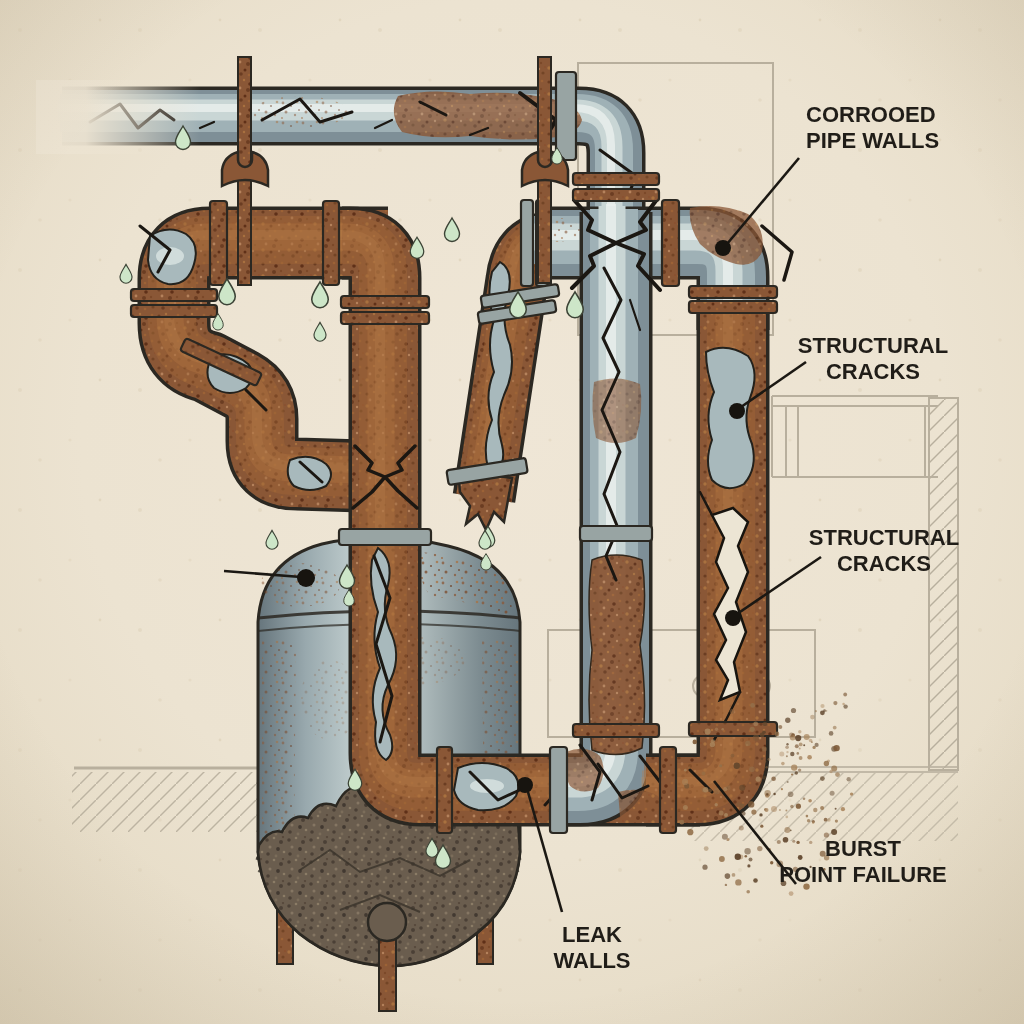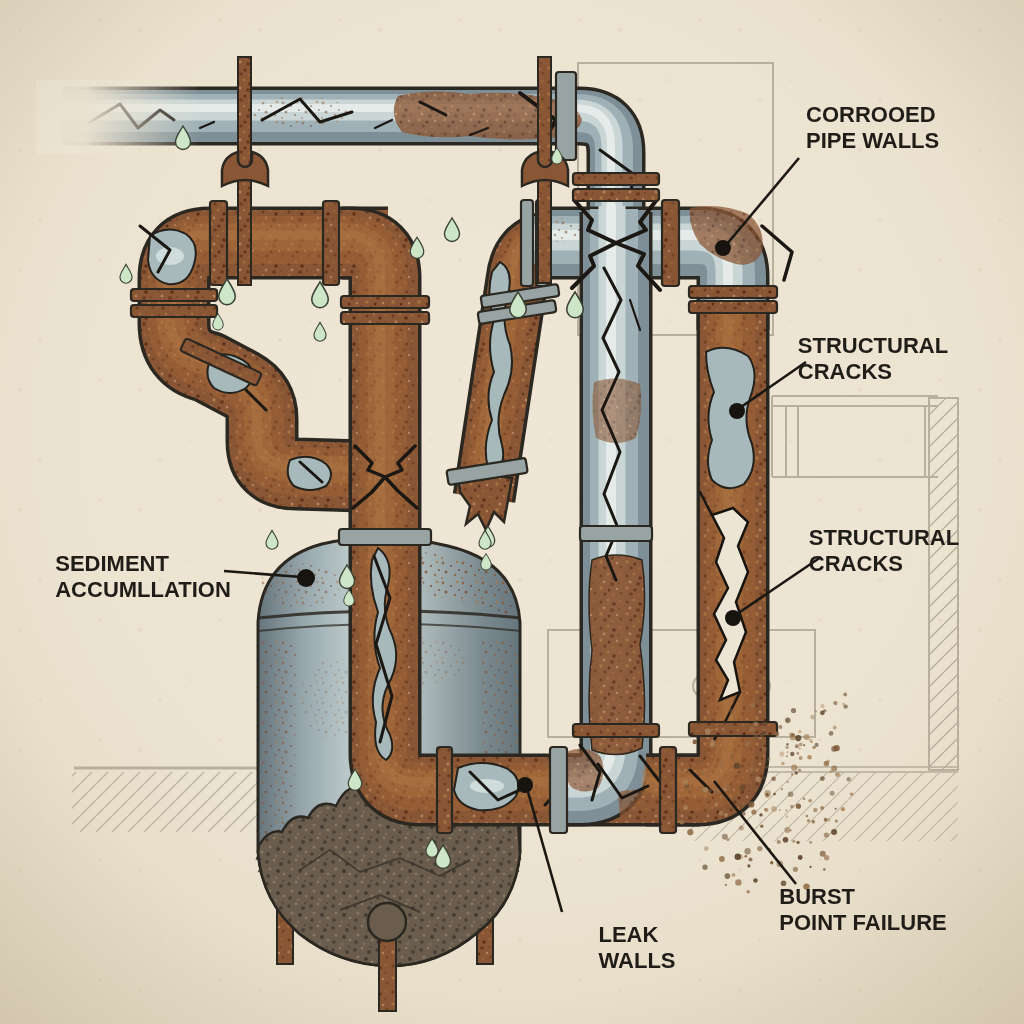--- a/index.html
+++ b/index.html
@@ -25,27 +25,27 @@
   .crack{fill:none;stroke:#1b1712;stroke-width:3;stroke-linecap:round;stroke-linejoin:round;}
   .sketch{stroke:#b8af9d;fill:none;stroke-width:2;}
   .sp{fill:#a8b9bc;stroke:#23211c;stroke-width:2;}
   .spi{fill:#d0dcdb;stroke:none;}
   .leader{stroke:#1b1813;stroke-width:2.6;fill:none;}
   .cdot{fill:#17140f;}
   .drop{fill:#cde6c8;stroke:#3c4336;stroke-width:1.4;}
   
   .label{position:absolute;font-weight:700;font-size:22px;line-height:26px;
          color:#201d18;letter-spacing:0px;white-space:nowrap;}
-  .label.center{transform:translateX(-50%);}
+  .label.center{transform:translateX(-50%);text-align:center;}
   #label-corroded{left:806px;top:102px;}
   #label-cracks1{left:873px;top:333px;}
   #label-cracks2{left:884px;top:525px;}
   #label-sediment{left:143px;top:551px;}
-  #label-leak{left:592px;top:922px;margin-left:45px;}
-  #label-burst{left:863px;top:884px;}
+  #label-leak{left:592px;top:922px;}
+  #label-burst{left:863px;top:836px;}
 </style>
 </head>
 <body>
 
 <div class="stage">
 <svg width="1024" height="1024" viewBox="0 0 1024 1024">
   <defs>
     <pattern id="rustP" width="26" height="26" patternUnits="userSpaceOnUse">
       <rect width="26" height="26" fill="#8a5736"></rect>
       <circle cx="3" cy="4" r="1.6" fill="#6b3d22"></circle>
@@ -546,24 +546,20 @@
     <div>PIPE WALLS</div>
   </div>
   <div class="label center" id="label-cracks1">
     <div>STRUCTURAL</div>
     <div>CRACKS</div>
   </div>
   <div class="label center" id="label-cracks2">
     <div>STRUCTURAL</div>
     <div>CRACKS</div>
   </div>
-  <div class="label center" id="label-sediment">
-    <div>SEDIMENT</div>
-    <div>ACCUMLLATION</div>
-  </div>
   <div class="label center" id="label-leak">
     <div>LEAK</div>
     <div>WALLS</div>
   </div>
   <div class="label center" id="label-burst">
     <div>BURST</div>
     <div>POINT FAILURE</div>
   </div>
 </div>
 

